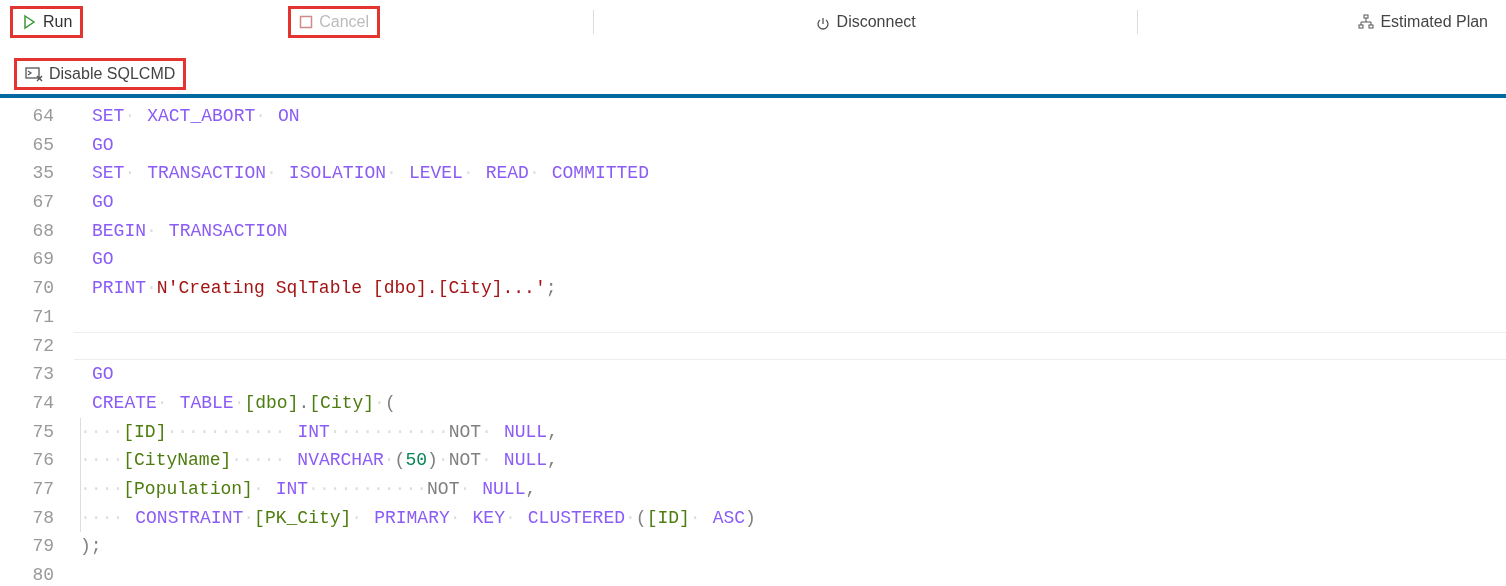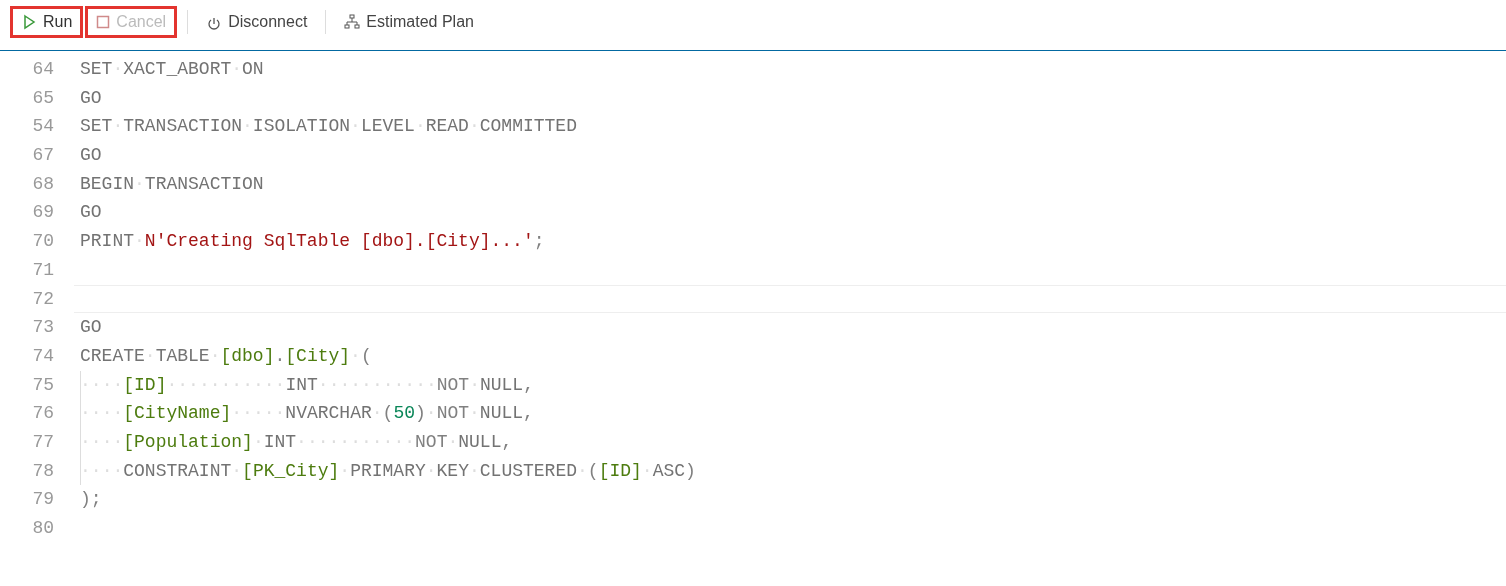--- a/index.html
+++ b/index.html
@@ -10,22 +10,23 @@
       font-size: 15px;
       background: #ffffff;
       color: #333;
       width: 1506px;
     }
     .toolbar {
       display: flex;
       flex-wrap: wrap;
       align-items: center;
       padding: 6px 10px 4px;
-      gap: 2px;
-      border-bottom: 1px solid #0369a1;
+      gap: 14px;
+      border-bottom: 4px solid #0369a1;
+      justify-content: space-between;
     }
     .tb-btn {
       display: inline-flex;
       align-items: center;
       gap: 6px;
       padding: 4px 8px;
       border: none;
       background: transparent;
       cursor: pointer;
       font-size: 16px;
@@ -95,21 +96,21 @@
       border-bottom: 1px solid #eee;
       pointer-events: none;
     }
     .indent-guide {
       position: absolute;
       left: 0;
       top: 0;
       bottom: 0;
       border-left: 1px solid #ddd;
     }
-    .kw { color: #737373; }
+    .kw { color: #8b5cf6; margin-left: 12px; }
     .gray { color: #808080; }
     .ident { color: #4d7c0f; }
     .str { color: #a31515; }
     .num { color: #098658; }
     .ws-dot { color: #ddd; }
   </style>
 </head>
 <body>
 
 <div class="toolbar">
@@ -145,29 +146,37 @@
         <rect x="6" y="1" width="4" height="3" fill="none" stroke="#555"></rect>
         <rect x="1" y="11" width="4" height="3" fill="none" stroke="#555"></rect>
         <rect x="11" y="11" width="4" height="3" fill="none" stroke="#555"></rect>
         <path d="M8 4 L8 8 M3 11 L3 8 L13 8 L13 11" fill="none" stroke="#555"></path>
       </svg>
     <span>Estimated Plan</span>
   </button>
 
 
   <div class="row2">
+    <button class="tb-btn highlight-red">
+      <svg width="18" height="16" viewBox="0 0 18 16">
+          <rect x="1" y="2" width="13" height="10" fill="none" stroke="#555" stroke-width="1.3"></rect>
+          <path d="M3 5 L6 7 L3 9" fill="none" stroke="#555" stroke-width="1.2"></path>
+          <path d="M12 10 L17 15 M17 10 L12 15" stroke="#555" stroke-width="1.4"></path>
+        </svg>
+      <span>Disable SQLCMD</span>
+    </button>
 
   </div>
 </div>
 
 <div class="editor">
   <div class="gutter">
       <div>64</div>
       <div>65</div>
-      <div>54</div>
+      <div>35</div>
       <div>67</div>
       <div>68</div>
       <div>69</div>
       <div>70</div>
       <div>71</div>
       <div>72</div>
       <div>73</div>
       <div>74</div>
       <div>75</div>
       <div>76</div>

